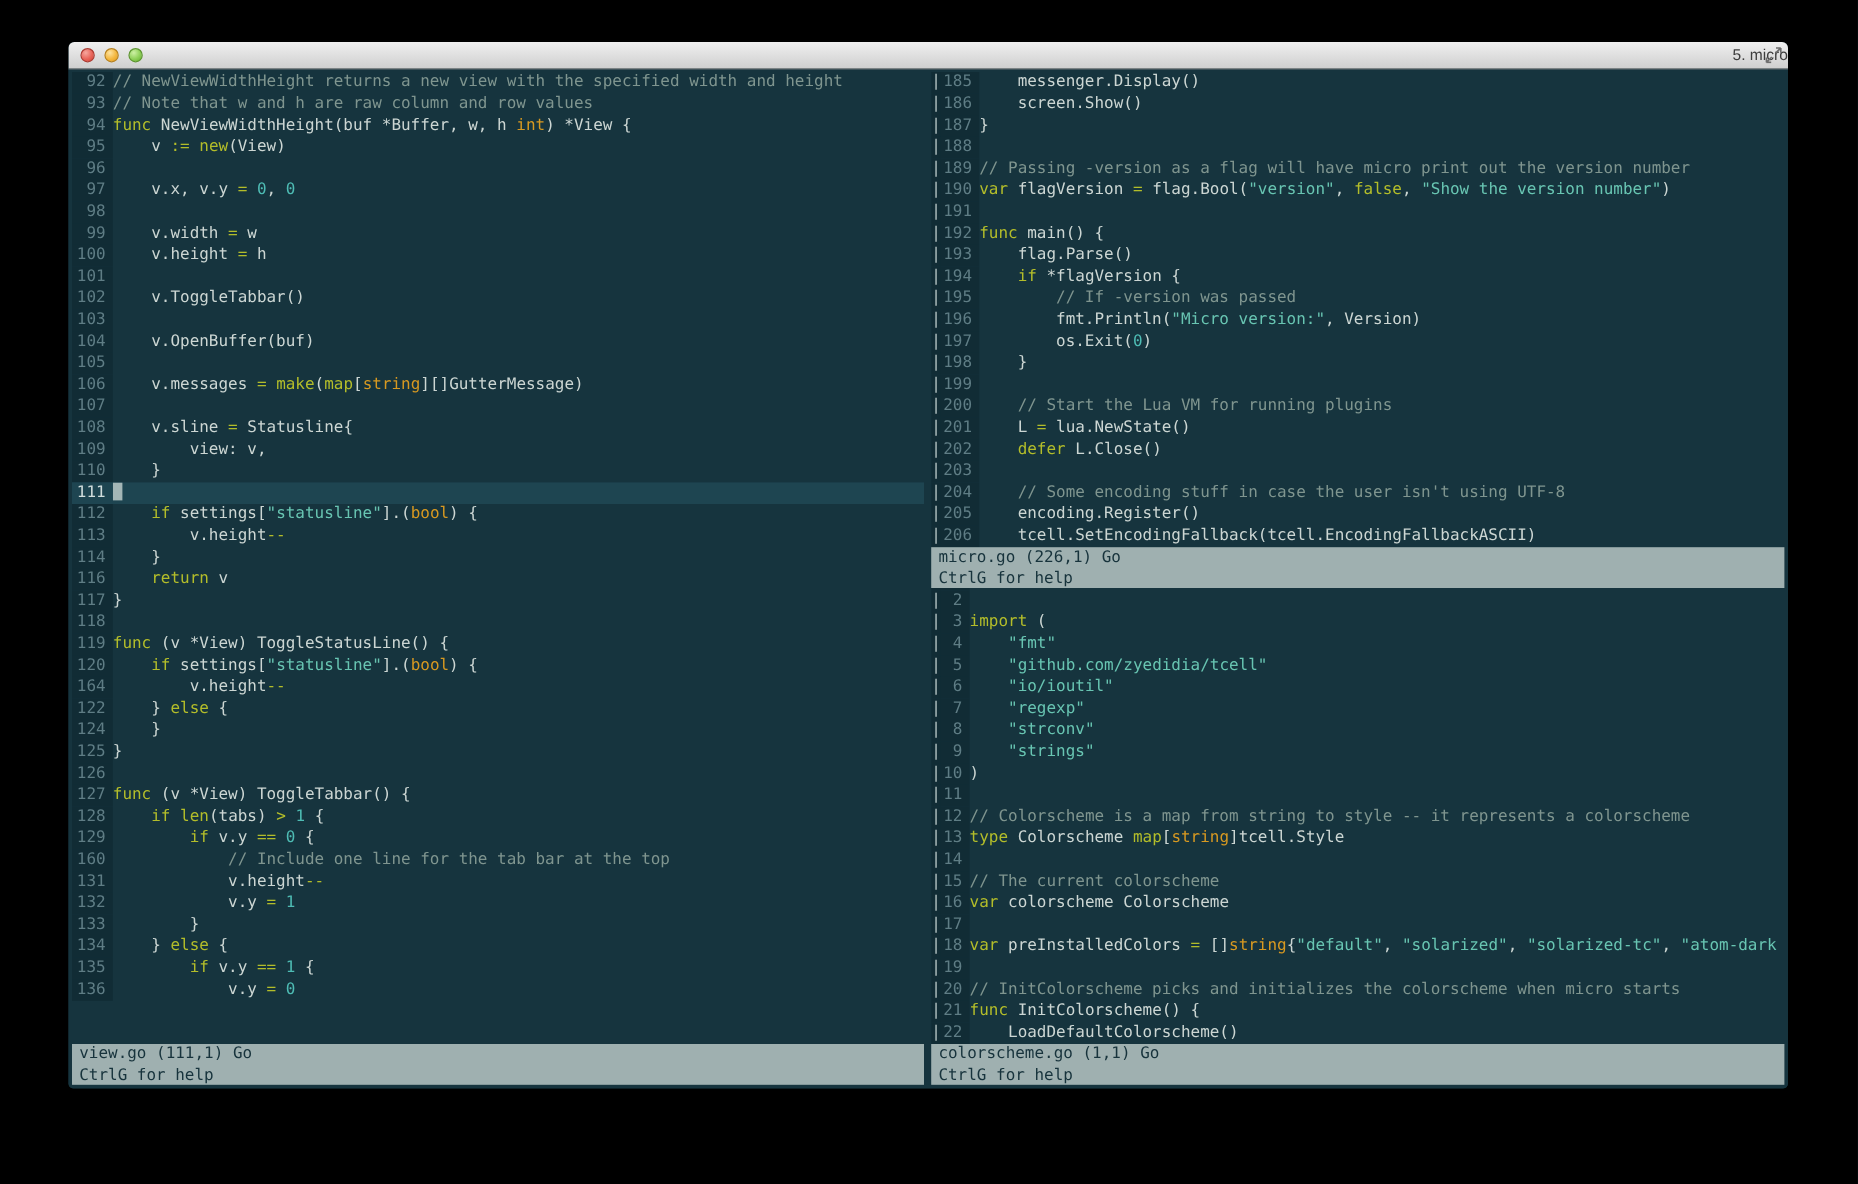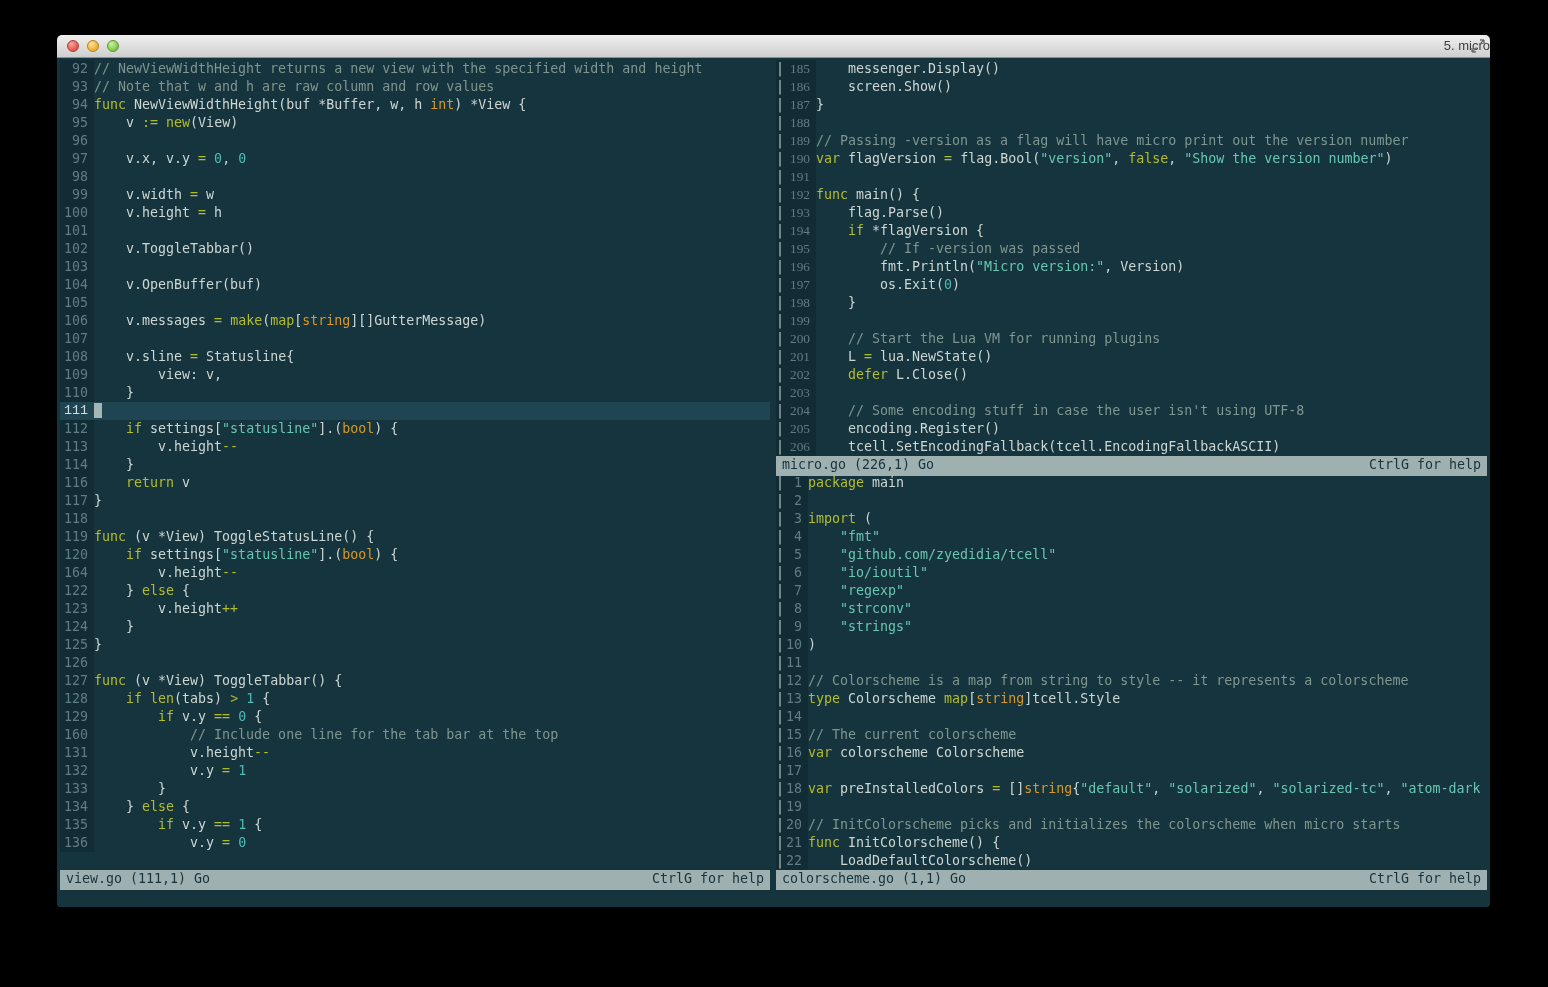--- a/index.html
+++ b/index.html
@@ -25,36 +25,36 @@
   
   .term{position:absolute;top:23px;left:0;right:0;bottom:0;background:var(--bg);}
   .pane{position:absolute;overflow:hidden;}
   .pane-left{left:3px;top:2px;width:710px;height:810px;}
   .pane-topright{left:719px;top:2px;width:711px;height:396px;}
   .pane-botright{left:719px;top:416px;width:711px;height:396px;}
 
   .row{display:flex;height:18px;line-height:18px;font-size:13.3px;white-space:pre;color:var(--fg);}
   .gut{flex:none;background:var(--gutbg);color:var(--lnum);text-align:right;}
   .pane-left .gut{width:24px;padding:0 6px 0 4px;}
-  .pane-topright .gut{width:24px;padding:0 6px 0 2px;font-family:Liberation Serif, serif;}
+  .pane-topright .gut{width:24px;padding:0 6px 0 2px;}
   .pane-botright .gut{width:16px;padding:0 6px 0 2px;}
   .div{flex:none;width:8px;background:var(--gutbg);color:var(--divider);overflow:hidden;}
   .code{flex:1;overflow:hidden;}
   .row.current{background:var(--curbg);}
-  .row.current .gut,.row.current .div{background:var(--curbg);color:var(--lnumcur);font-family:Liberation Mono, monospace;}
+  .row.current .gut,.row.current .div{background:var(--curbg);color:var(--lnumcur);}
   .cursor{display:inline-block;width:8px;height:15px;background:var(--cursor);
           vertical-align:-3px;}
 
   .k{color:var(--kw);} .t{color:var(--type);} .s{color:var(--str);}
   .n{color:var(--num);} .c{color:var(--com);text-align:center;} .d{color:var(--fg);}
 
   
-  .statusbar{position:absolute;height:20px;background:var(--sbbg);color:var(--sbfg);
+  .statusbar{position:absolute;height:34px;background:var(--sbbg);color:var(--sbfg);
              font-size:13.3px;line-height:18px;display:flex;justify-content:space-between;
-             padding:0 6px;box-sizing:border-box;white-space:pre;}
+             padding:0 6px;box-sizing:border-box;white-space:pre;flex-direction:column;}
   .sb-mid{left:719px;top:398px;width:711px;}
   .sb-left{left:3px;top:812px;width:710px;}
   .sb-right{left:719px;top:812px;width:711px;}
 </style>
 </head>
 <body>
 
 <div class="window">
   <div class="titlebar">
     <div class="lights">
@@ -93,21 +93,20 @@
         <div class="row"><span class="gut">112</span><span class="code"><span class="d">    </span><span class="k">if</span><span class="d"> settings[</span><span class="s">"statusline"</span><span class="d">].(</span><span class="t">bool</span><span class="d">) {</span></span></div>
         <div class="row"><span class="gut">113</span><span class="code"><span class="d">        v.height</span><span class="k">--</span></span></div>
         <div class="row"><span class="gut">114</span><span class="code"><span class="d">    }</span></span></div>
         <div class="row"><span class="gut">116</span><span class="code"><span class="d">    </span><span class="k">return</span><span class="d"> v</span></span></div>
         <div class="row"><span class="gut">117</span><span class="code"><span class="d">}</span></span></div>
         <div class="row"><span class="gut">118</span><span class="code"></span></div>
         <div class="row"><span class="gut">119</span><span class="code"><span class="k">func</span><span class="d"> (v *View) ToggleStatusLine() {</span></span></div>
         <div class="row"><span class="gut">120</span><span class="code"><span class="d">    </span><span class="k">if</span><span class="d"> settings[</span><span class="s">"statusline"</span><span class="d">].(</span><span class="t">bool</span><span class="d">) {</span></span></div>
         <div class="row"><span class="gut">164</span><span class="code"><span class="d">        v.height</span><span class="k">--</span></span></div>
         <div class="row"><span class="gut">122</span><span class="code"><span class="d">    } </span><span class="k">else</span><span class="d"> {</span></span></div>
-        <div class="row"><span class="gut">123</span><span class="code"><span class="d">        v.height</span><span class="k">++</span></span></div>
         <div class="row"><span class="gut">124</span><span class="code"><span class="d">    }</span></span></div>
         <div class="row"><span class="gut">125</span><span class="code"><span class="d">}</span></span></div>
         <div class="row"><span class="gut">126</span><span class="code"></span></div>
         <div class="row"><span class="gut">127</span><span class="code"><span class="k">func</span><span class="d"> (v *View) ToggleTabbar() {</span></span></div>
         <div class="row"><span class="gut">128</span><span class="code"><span class="d">    </span><span class="k">if</span><span class="d"> </span><span class="k">len</span><span class="d">(tabs) </span><span class="k">&gt;</span><span class="d"> </span><span class="n">1</span><span class="d"> {</span></span></div>
         <div class="row"><span class="gut">129</span><span class="code"><span class="d">        </span><span class="k">if</span><span class="d"> v.y </span><span class="k">==</span><span class="d"> </span><span class="n">0</span><span class="d"> {</span></span></div>
         <div class="row"><span class="gut">160</span><span class="code"><span class="c">            // Include one line for the tab bar at the top</span></span></div>
         <div class="row"><span class="gut">131</span><span class="code"><span class="d">            v.height</span><span class="k">--</span></span></div>
         <div class="row"><span class="gut">132</span><span class="code"><span class="d">            v.y </span><span class="k">=</span><span class="d"> </span><span class="n">1</span></span></div>
         <div class="row"><span class="gut">133</span><span class="code"><span class="d">        }</span></span></div>

